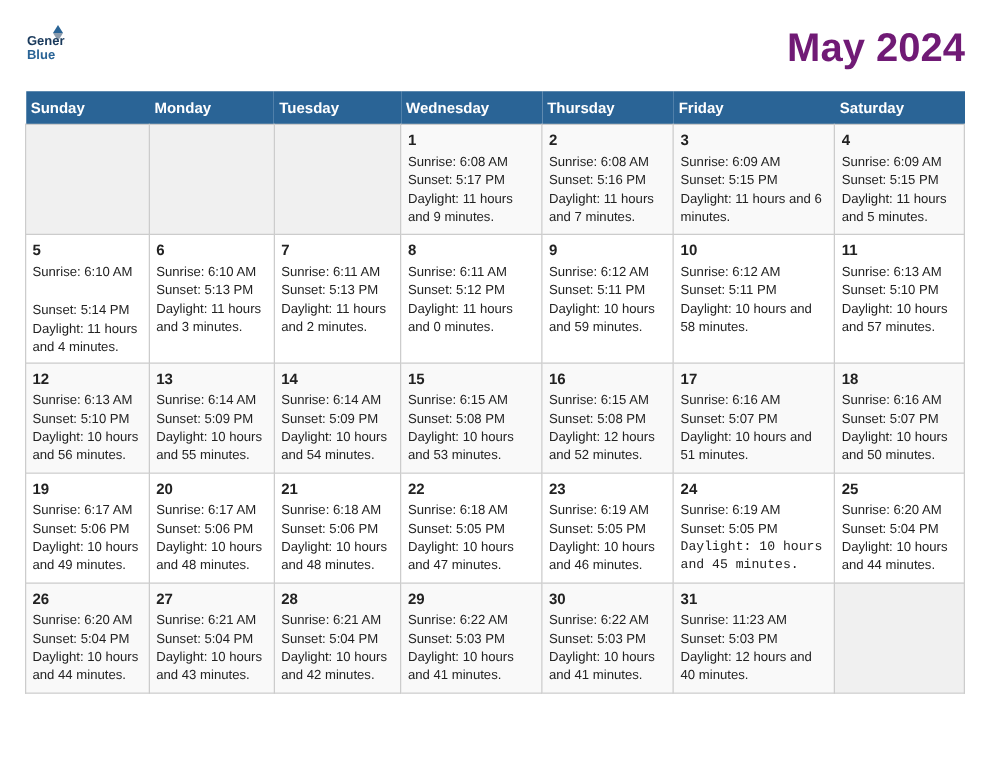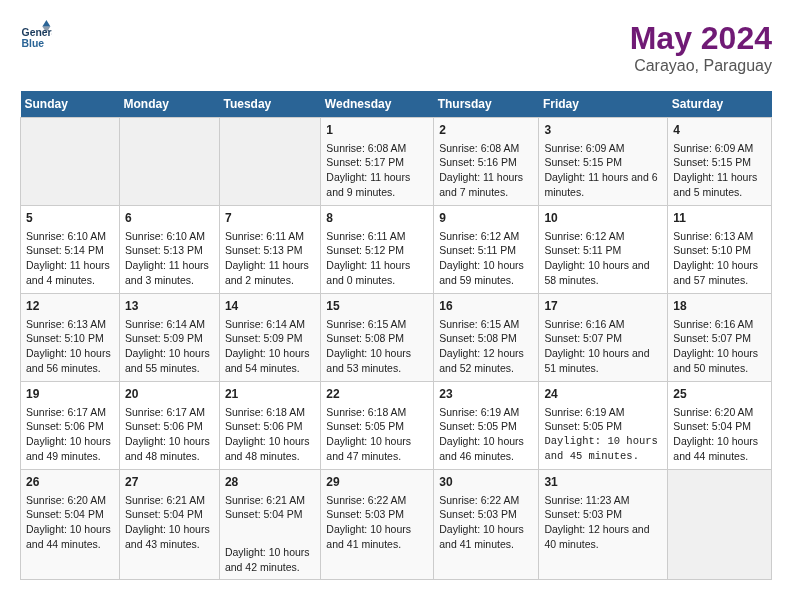--- a/index.html
+++ b/index.html
@@ -83,21 +83,20 @@
   <div class="logo">
     <svg class="logo-icon" viewBox="0 0 40 40">
       <text x="2" y="20" font-size="13" font-weight="bold" fill="#1a3a5c">General</text>
       <text x="2" y="34" font-size="13" font-weight="bold" fill="#2a6496">Blue</text>
       <polygon points="28,8 38,8 33,0" fill="#2a6496"></polygon>
       <polygon points="28,8 38,8 33,16" fill="#1a3a5c" opacity="0.5"></polygon>
     </svg>
   </div>
   <div class="title-block">
     <div class="main-title">May 2024</div>
-    <div class="subtitle">Carayao, Paraguay</div>
   </div>
 </div>
 
 <table>
   <thead>
     <tr>
     <th>Sunday</th>
         <th>Monday</th>
         <th>Tuesday</th>
         <th>Wednesday</th>
@@ -133,21 +132,21 @@
           <span class="day-num">4</span>
           <span style="display: block;">Sunrise: 6:09 AM</span>
           <span style="display: block;">Sunset: 5:15 PM</span>
           <span style="display: block;">Daylight: 11 hours and 5 minutes.</span>
         </td>
       </tr>
       <tr>
         <td>
           <span class="day-num">5</span>
           <span style="display: block;">Sunrise: 6:10 AM</span>
-          <span style="display: block;">Sunset: 5:14 PM</span>
+          <span style="display: block; margin-top: 16px;">Sunset: 5:14 PM</span>
           <span style="display: block;">Daylight: 11 hours and 4 minutes.</span>
         </td>
         <td>
           <span class="day-num">6</span>
           <span style="display: block;">Sunrise: 6:10 AM</span>
           <span style="display: block;">Sunset: 5:13 PM</span>
           <span style="display: block;">Daylight: 11 hours and 3 minutes.</span>
         </td>
         <td>
           <span class="day-num">7</span>
@@ -278,21 +277,21 @@
         <td>
           <span class="day-num">27</span>
           <span style="display: block;">Sunrise: 6:21 AM</span>
           <span style="display: block;">Sunset: 5:04 PM</span>
           <span style="display: block;">Daylight: 10 hours and 43 minutes.</span>
         </td>
         <td>
           <span class="day-num">28</span>
           <span style="display: block;">Sunrise: 6:21 AM</span>
           <span style="display: block;">Sunset: 5:04 PM</span>
-          <span style="display: block; margin-top: 23px;">Daylight: 10 hours and 42 minutes.</span>
+          <span style="display: block;">Daylight: 10 hours and 42 minutes.</span>
         </td>
         <td>
           <span class="day-num">29</span>
           <span style="display: block;">Sunrise: 6:22 AM</span>
           <span style="display: block;">Sunset: 5:03 PM</span>
           <span style="display: block;">Daylight: 10 hours and 41 minutes.</span>
         </td>
         <td>
           <span class="day-num">30</span>
           <span style="display: block;">Sunrise: 6:22 AM</span>

